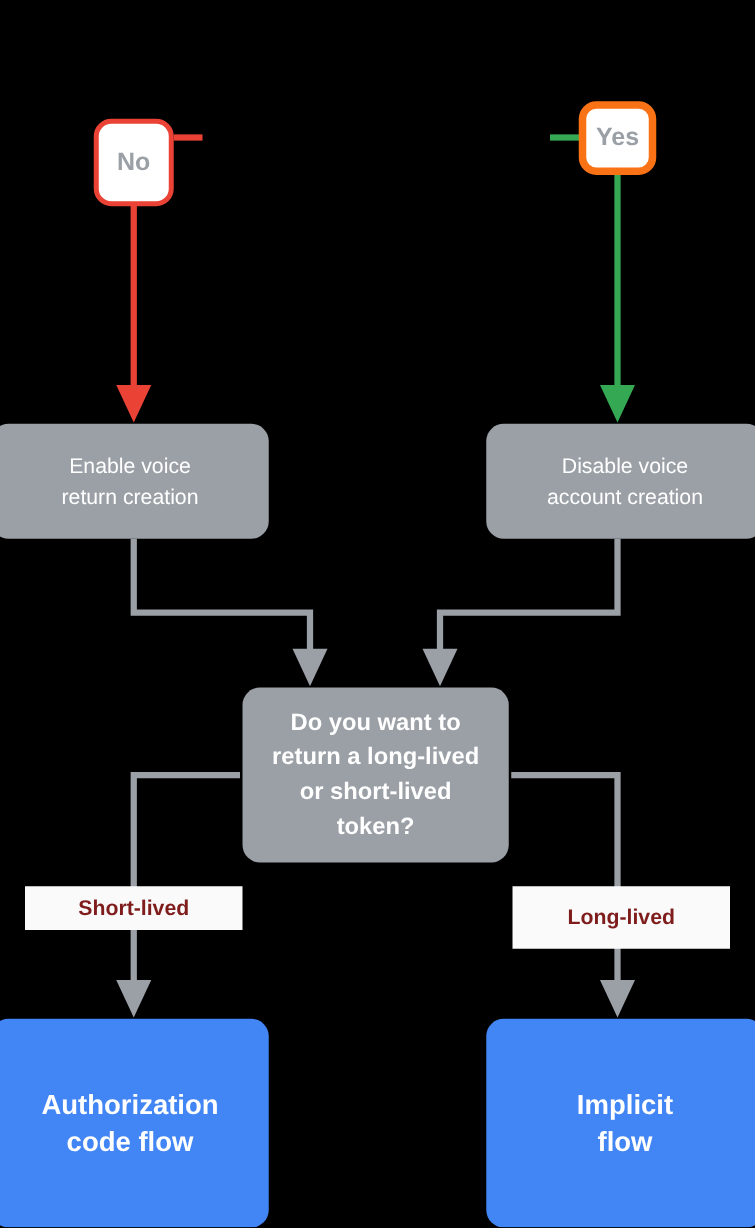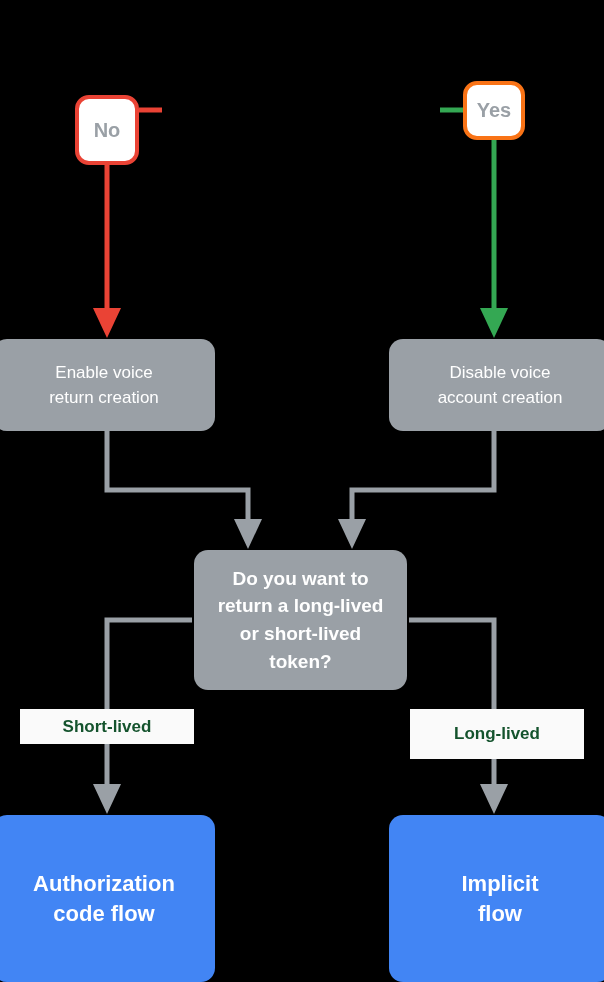--- a/index.html
+++ b/index.html
@@ -120,32 +120,32 @@
     top: 95px;
     width: 64px;
     height: 70px;
     border: 4px solid #ea4335;
   }
   #badge-yes {
     left: 463px;
     top: 81px;
     width: 62px;
     height: 59px;
-    border: 4px solid #f97316;
+    border: 6px solid #f97316;
   }
 
   
   .edge-label {
     position: absolute;
     box-sizing: border-box;
     display: flex;
     align-items: center;
     justify-content: center;
     background: #fafafa;
-    color: #14532d;
+    color: #7f1d1d;
     font-size: 17px;
     font-weight: bold;
   }
   #label-short {
     left: 20px;
     top: 709px;
     width: 174px;
     height: 35px;
   }
   #label-long {

